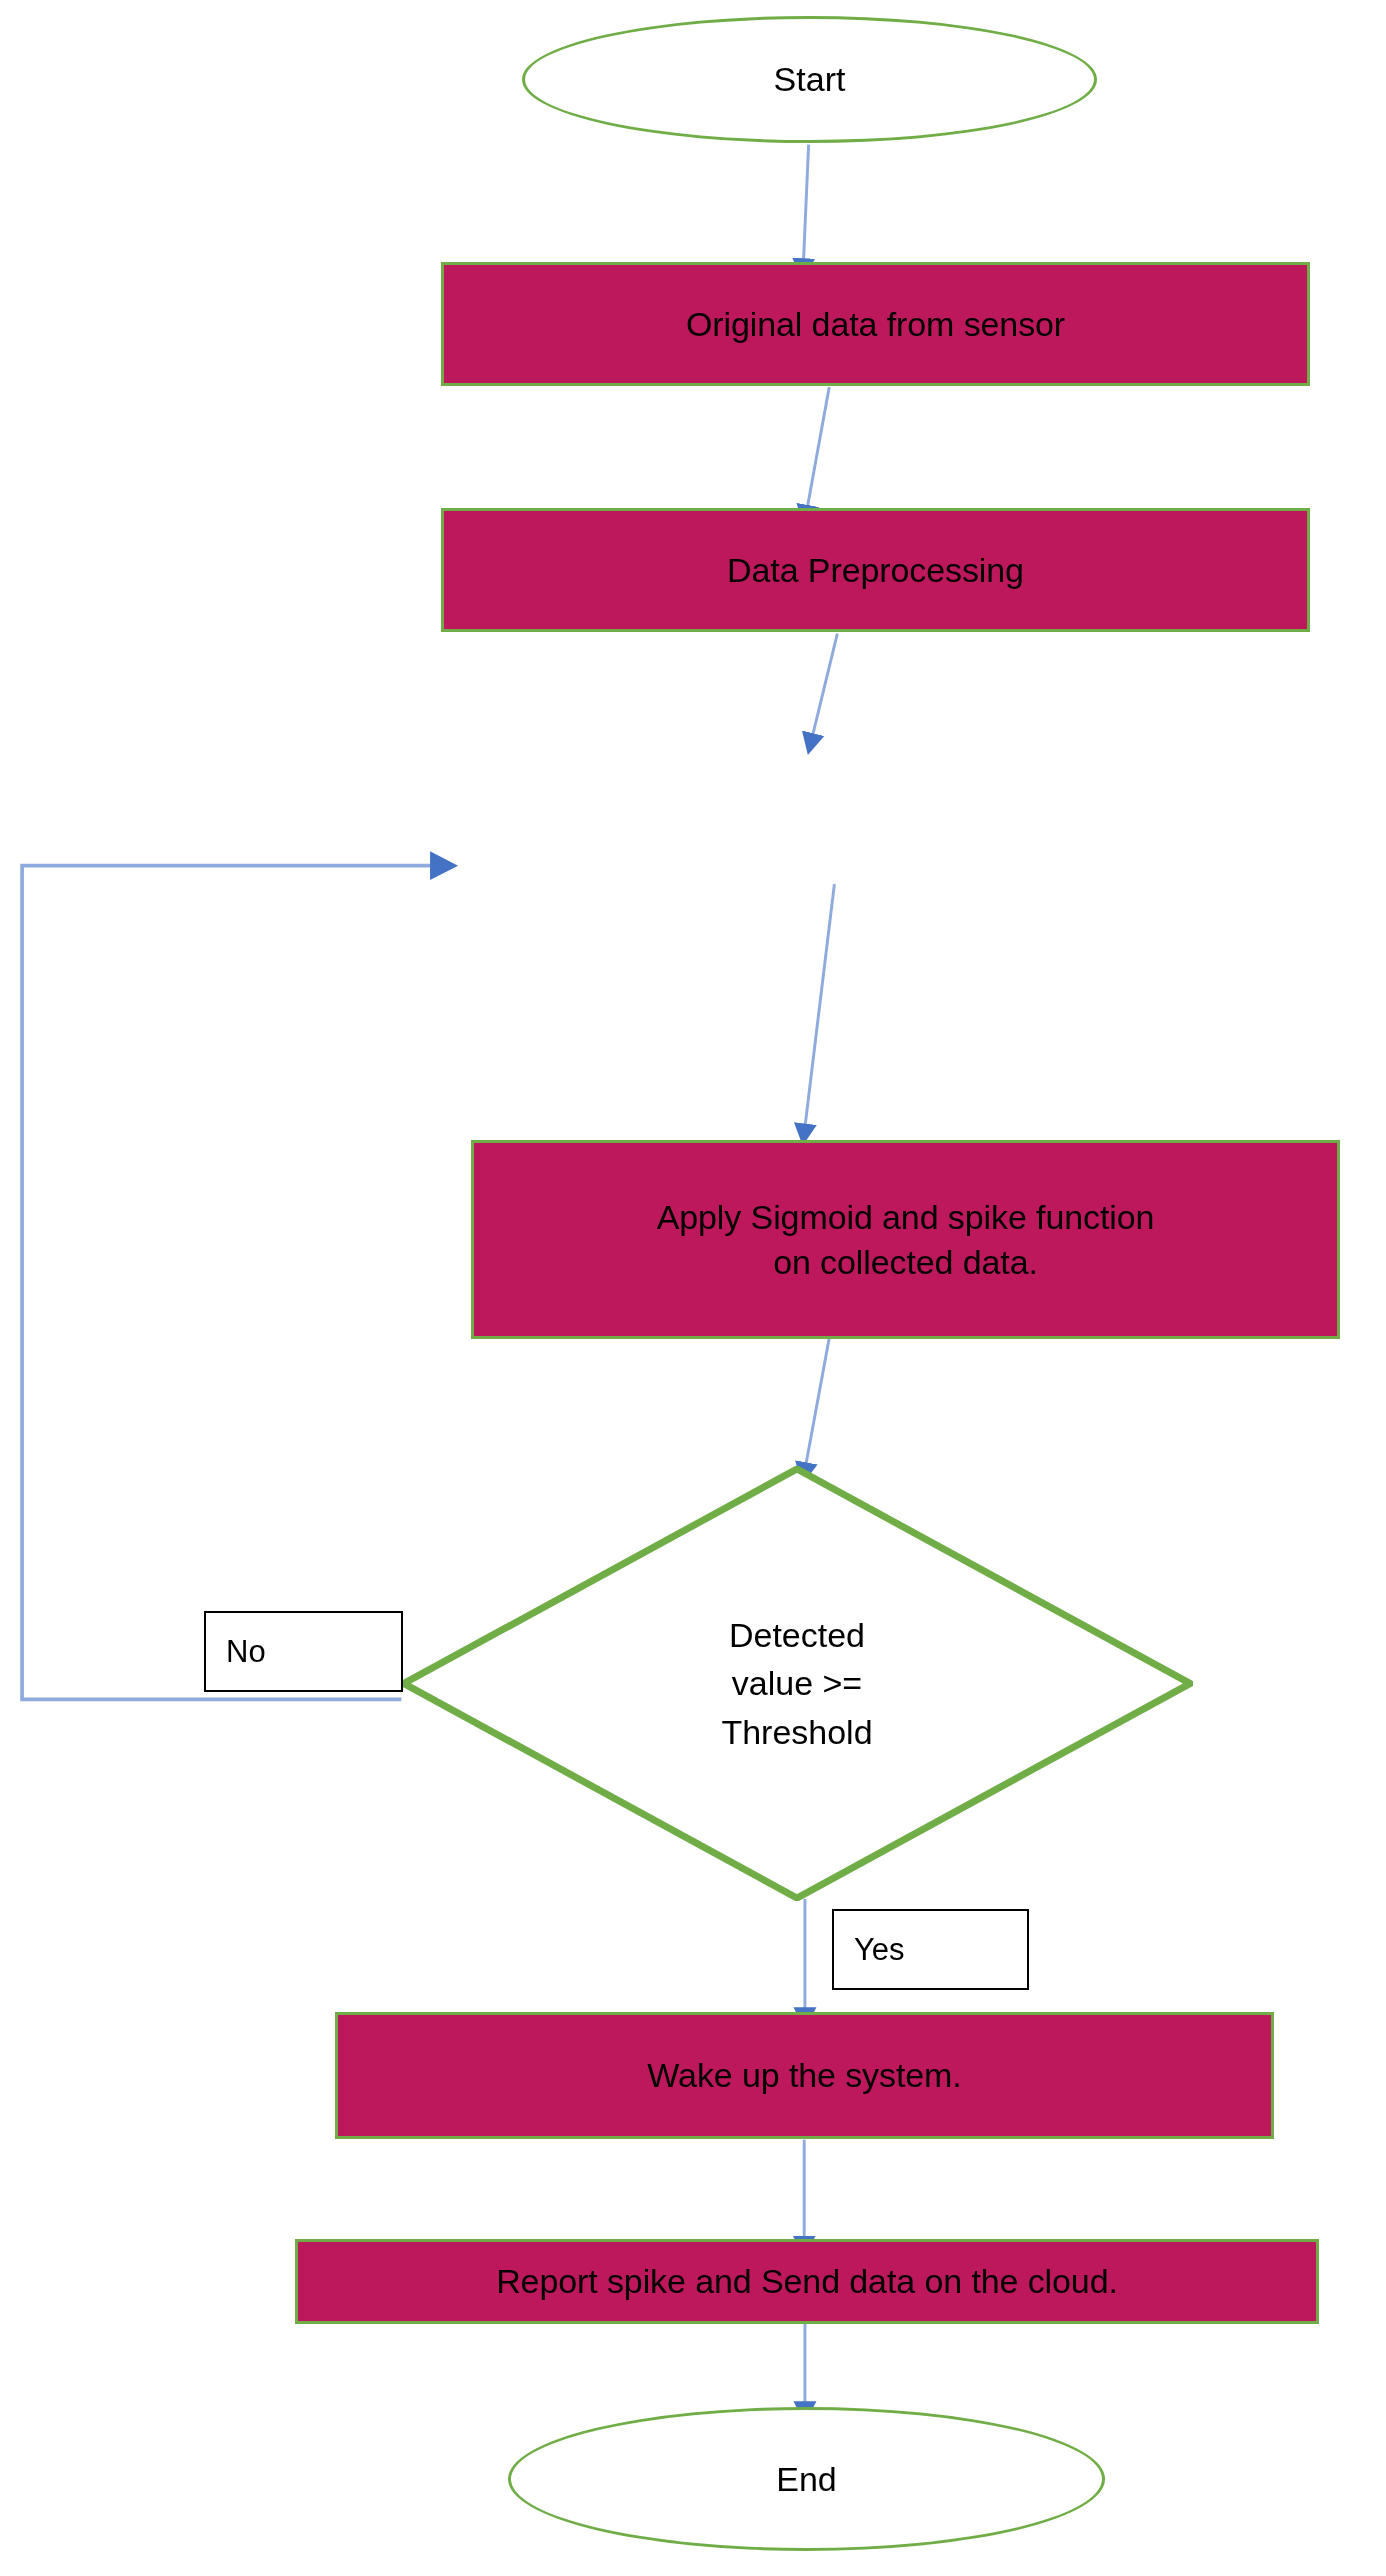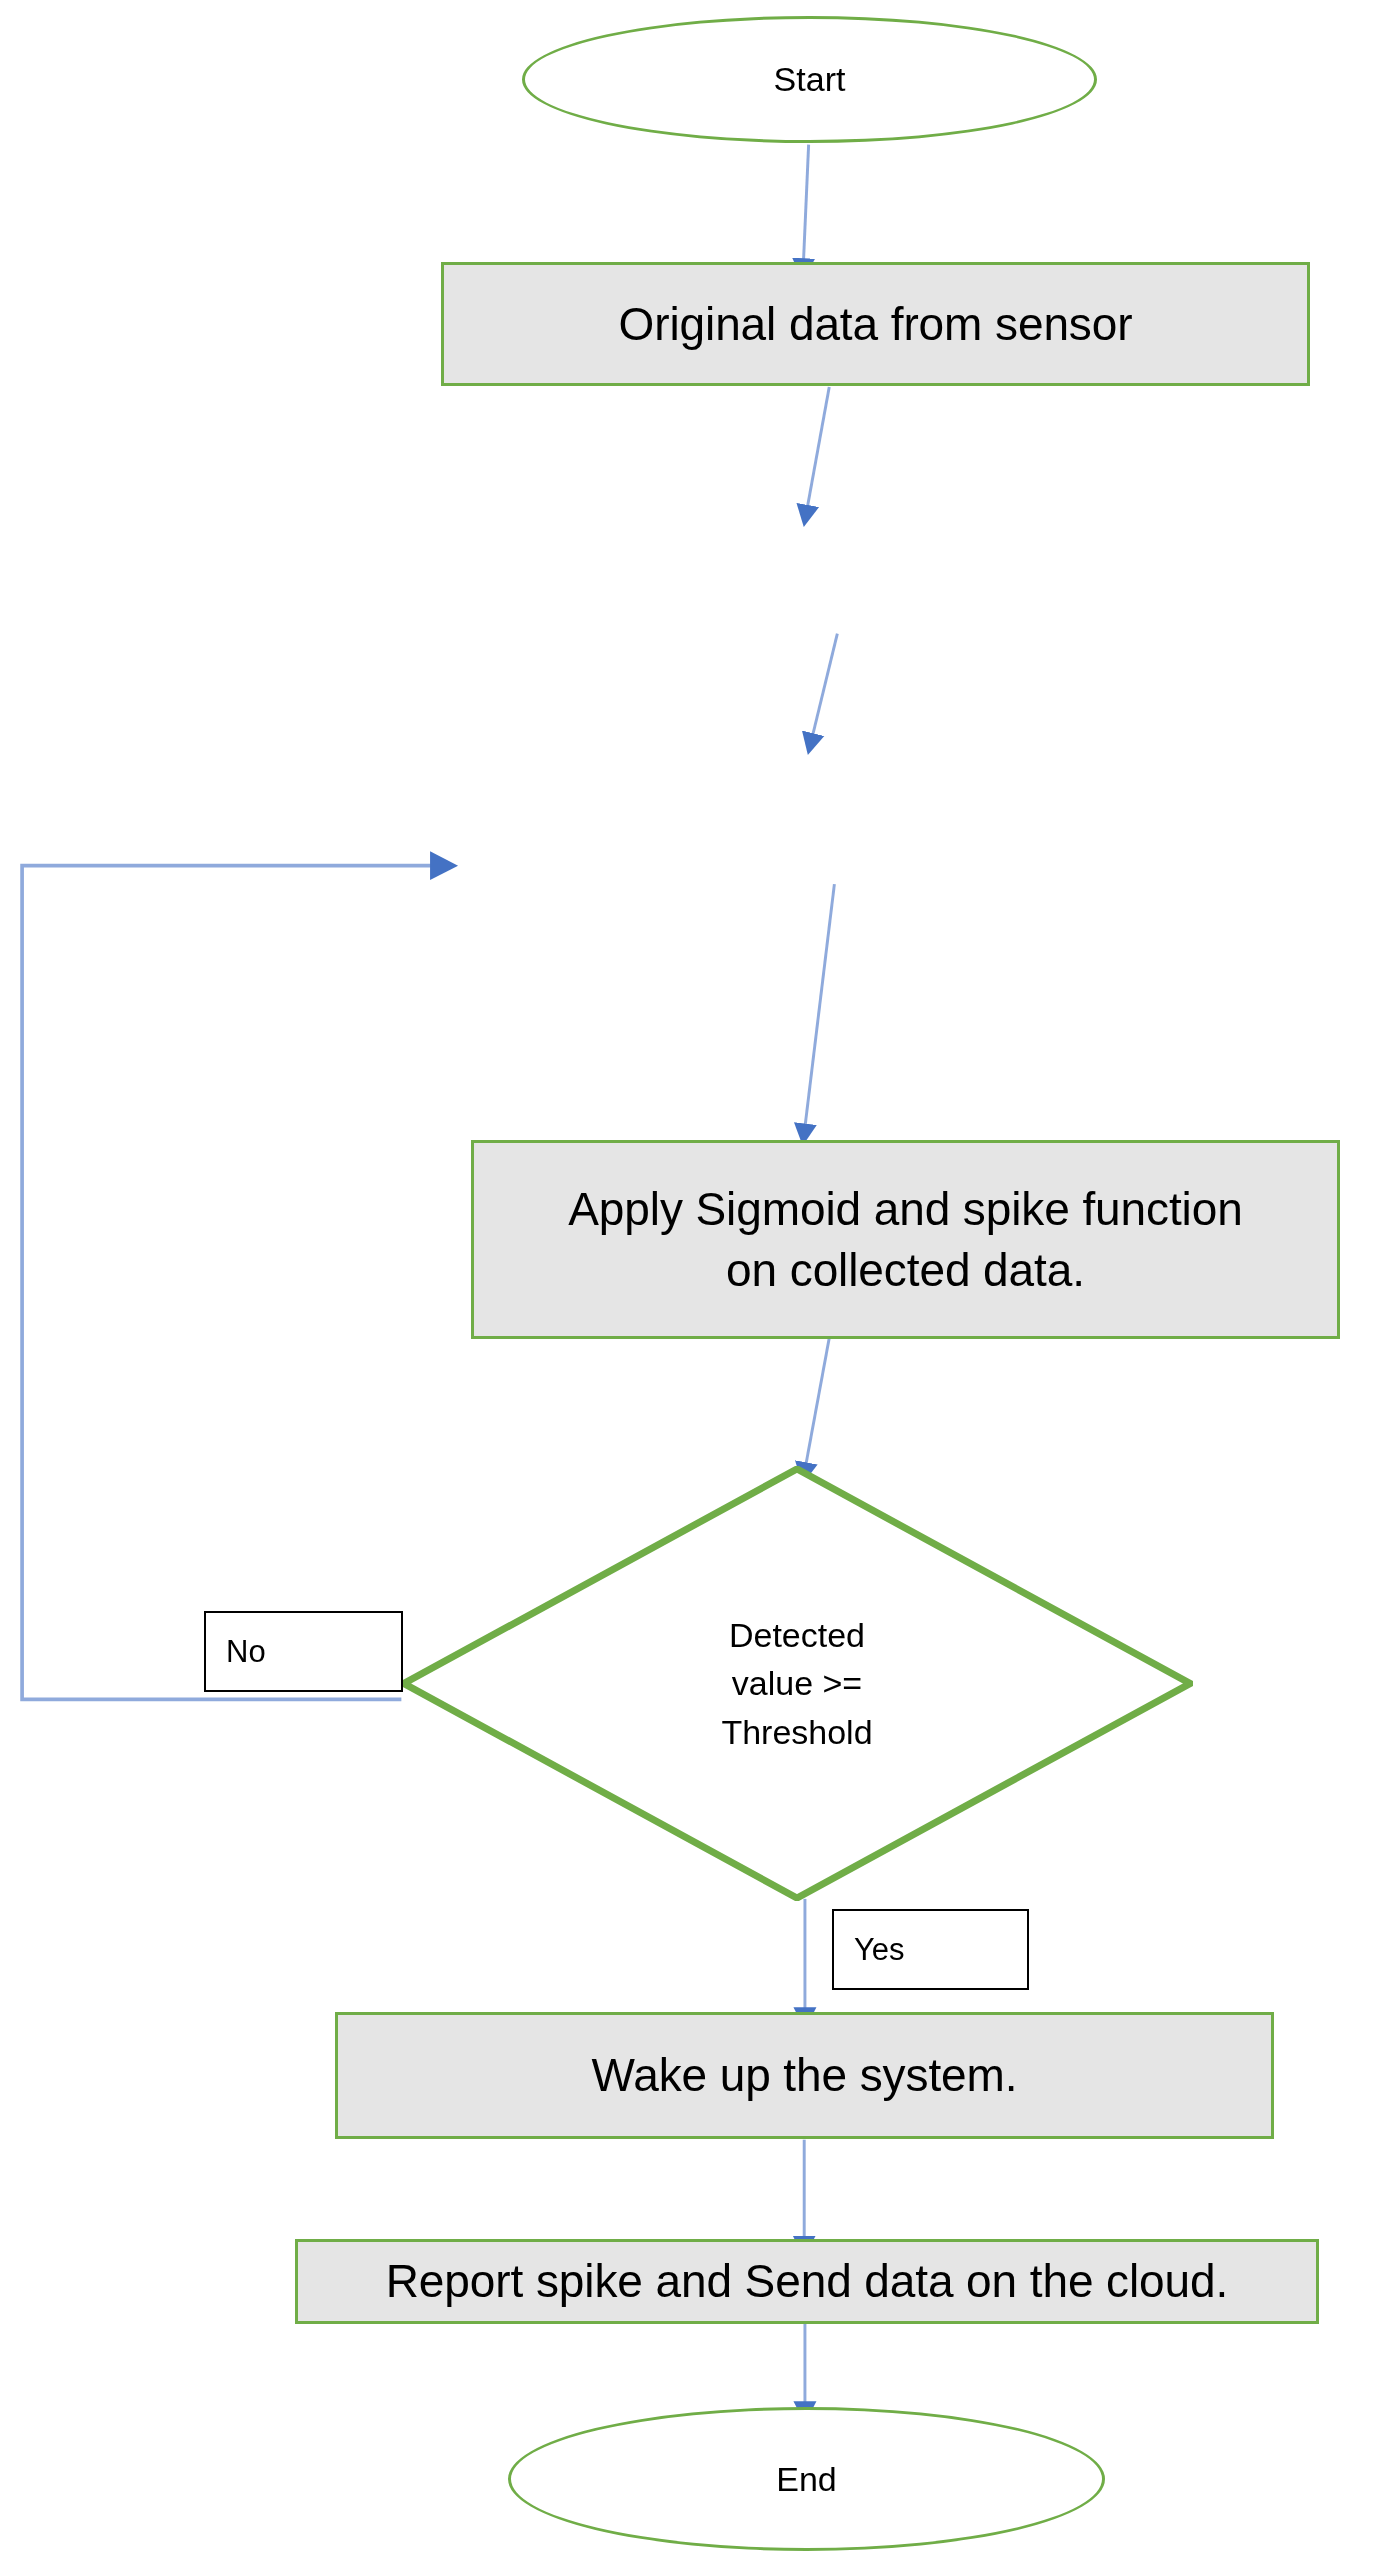--- a/index.html
+++ b/index.html
@@ -31,24 +31,24 @@
     position: absolute;
     box-sizing: border-box;
     display: flex;
     align-items: center;
     justify-content: center;
     text-align: center;
     color: #000000;
   }
   .node-process {
     border: 3.7px solid #70ad47;
-    background: #e5e5e5;
+    background: #be185d;
     font-family: "Liberation Sans Narrow", "Liberation Sans", sans-serif;
     font-stretch: condensed;
-    font-size: 46px;
+    font-size: 34px;
     line-height: 1.32;
     letter-spacing: -0.1px;
   }
   .node-terminator {
     border: 3.7px solid #70ad47;
     background: #ffffff;
     border-radius: 50%;
     font-family: "Liberation Sans Narrow", "Liberation Sans", sans-serif;
     font-stretch: condensed;
     font-size: 34px;
@@ -119,20 +119,23 @@
   </svg>
 
   <div class="node node-terminator" style="left:522px; top:16px; width:575px; height:127px;">
     <span class="nowrap">Start</span>
   </div>
 
   <div class="node node-process" style="left:441px; top:262px; width:869px; height:124px;">
     <span class="nowrap">Original data from sensor</span>
   </div>
 
+  <div class="node node-process" style="left:441px; top:508px; width:869px; height:124px;">
+    <span class="nowrap">Data Preprocessing</span>
+  </div>
 
 
   <div class="node node-process" style="left:471px; top:1127px; width:869px; height:199px;margin-top:13px;">
     <div>
       <div class="nowrap">Apply Sigmoid and spike function</div>
       <div class="nowrap">on collected data.</div>
     </div>
   </div>
 
   <div class="node node-decision" style="left:401px; top:1466px; width:792px; height:435px;">

